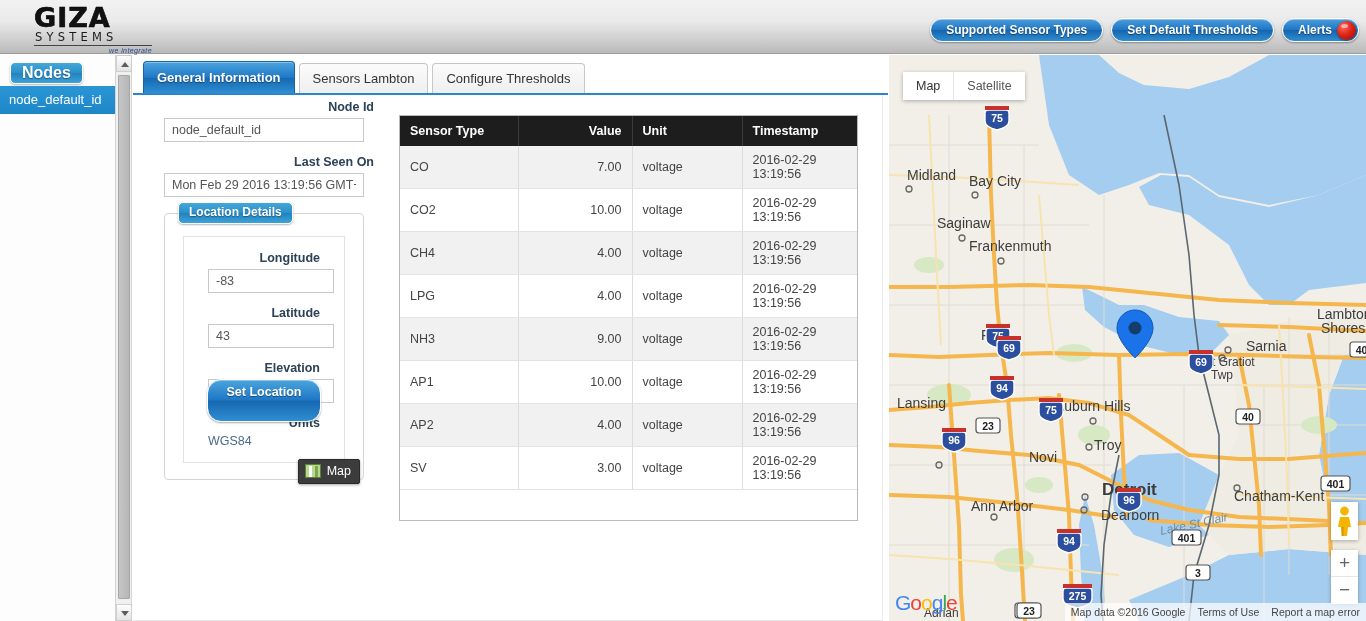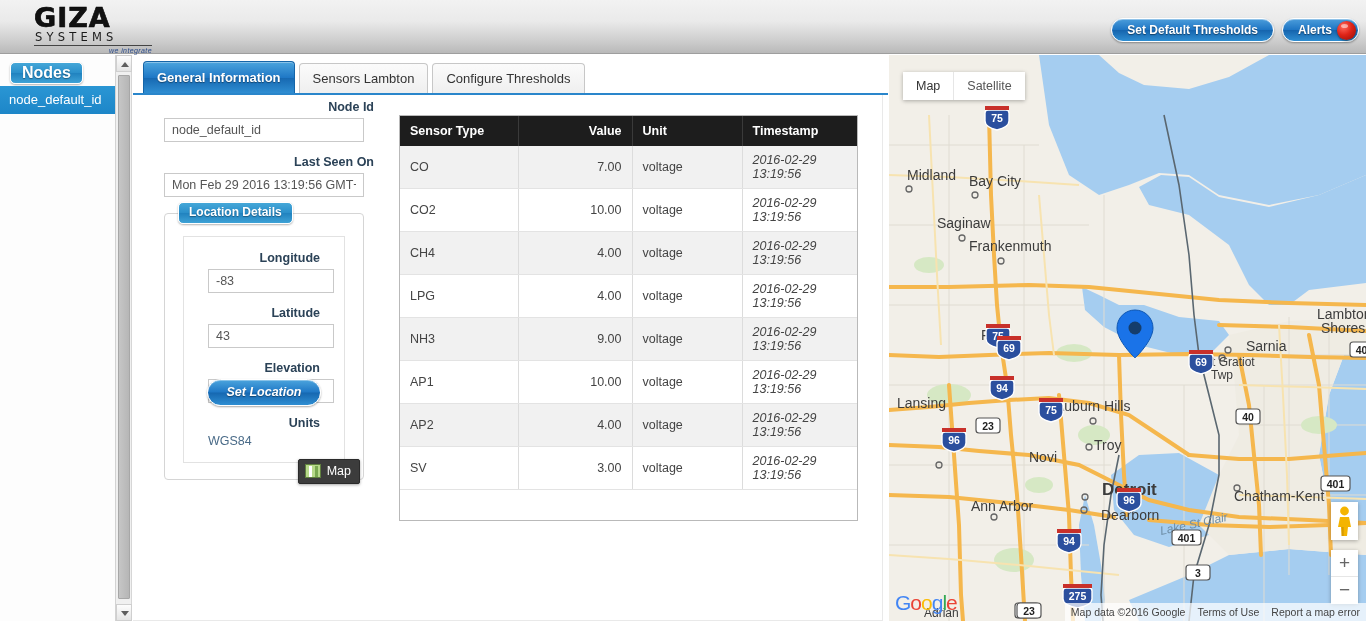--- a/index.html
+++ b/index.html
@@ -168,42 +168,41 @@
   .map-ico::before {
     content: ""; position: absolute; left: 3px; top: 1px; width: 3px; height: 11px; background: #fff;
   }
   .map-ico::after {
     content: ""; position: absolute; left: 9px; top: 1px; width: 3px; height: 11px; background: #79a850;
   }
   .set-loc-wrap { position: absolute; left: 31px; top: 324px; width: 200px; text-align: center; }
   .set-loc {
     background: linear-gradient(to bottom, #4ba4dd 0%, #1f78c6 48%, #1668b1 52%, #2f8ed2 100%);
     border: 1px solid #fff; border-radius: 14px; color: #fff;
-    font-size: 12.5px; font-weight: bold; padding: 5px 18px 6px; cursor: pointer;
+    font-size: 12.5px; font-weight: bold; padding: 5px 18px 22px; cursor: pointer;
     box-shadow: 0 1px 2px rgba(0,0,0,.35), inset 0 1px 0 rgba(255,255,255,.35);
     text-shadow: 0 1px 1px rgba(0,0,0,.4);
-    font-style: italic;
   }
 
   
   .tbl-wrap {
     position: absolute; left: 266px; top: 60px;
     width: 459px; height: 406px; border: 1px solid #b9b9b9; background: #fff;
   }
   table { width: 100%; border-collapse: collapse; }
   thead th {
     background: #1d1d1d; color: #fff; font-size: 12.5px; font-weight: bold;
     padding: 8px 10px; text-align: center; border-right: 1px solid #3a3a3a;
   }
   thead th:last-child { border-right: none; }
   tbody td {
     font-size: 12.5px; color: #444; padding: 7px 10px; height: 30px;
     border-right: 1px solid #dcdcdc; border-bottom: 1px solid #e3e3e3;
   }
-  tbody td:last-child { border-right: none; font-style: italic; }
+  tbody td:last-child { border-right: none; }
   tbody tr:nth-child(odd)  td { background: #f1f1f1; }
   tbody tr:nth-child(even) td { background: #ffffff; }
   .c-type { width: 118px; text-align: left; }
   .c-val  { width: 114px; text-align: right; }
   .c-unit { width: 110px; text-align: left; }
   .c-time { text-align: left; }
 
   
   .map {
     position: absolute; left: 889px; top: 55px; width: 477px; height: 566px;
@@ -248,20 +247,21 @@
 <body>
 
 <div class="header">
   <div class="logo">
     <div class="logo-giza">GIZA</div>
     <div class="logo-sys">SYSTEMS</div>
     <div class="logo-rule"></div>
     <div class="logo-tag">we integrate</div>
   </div>
   <div class="hdr-btns">
+    <button class="pill">Supported Sensor Types</button>
     <button class="pill">Set Default Thresholds</button>
     <button class="pill alerts">
       <span>Alerts</span>
       <span class="alert-badge"></span>
     </button>
   </div>
 </div>
 
 <div class="sidebar">
   <div class="nodes-tag">Nodes</div>

